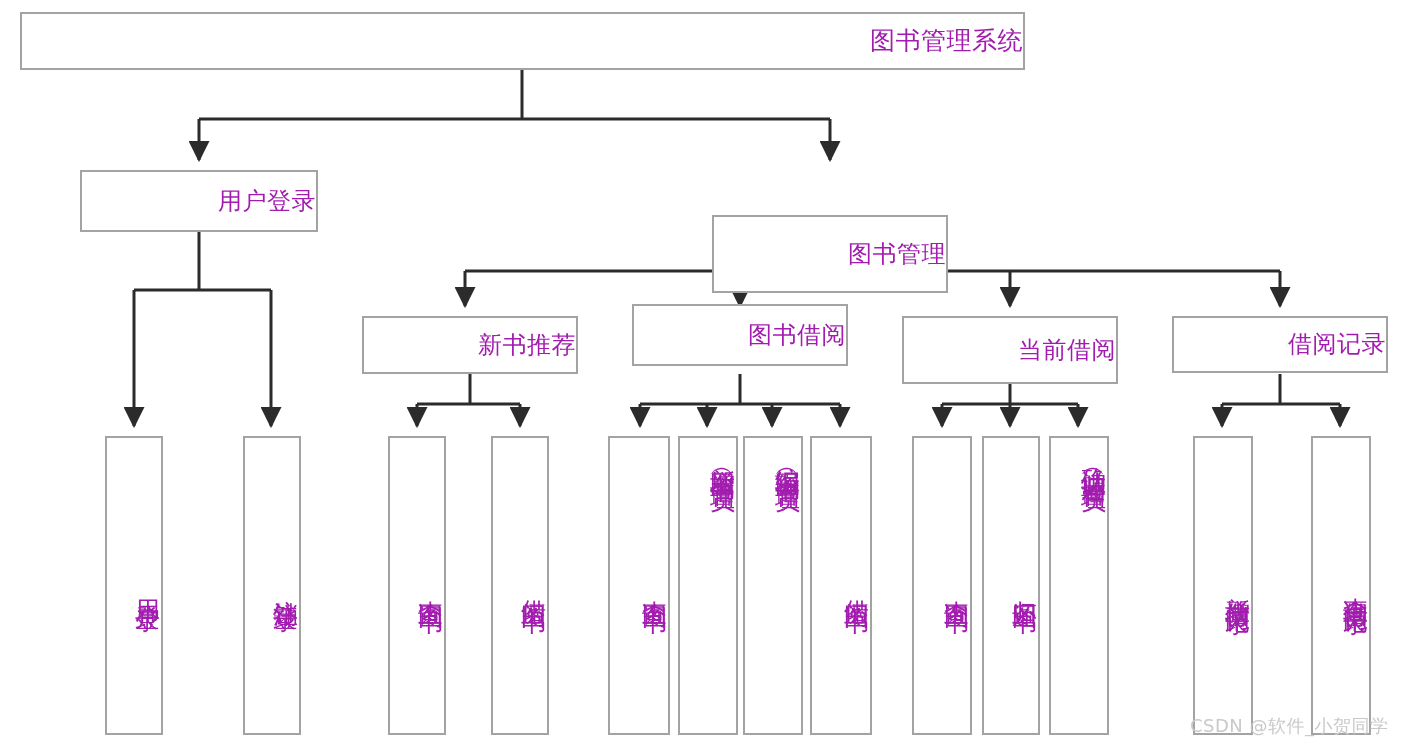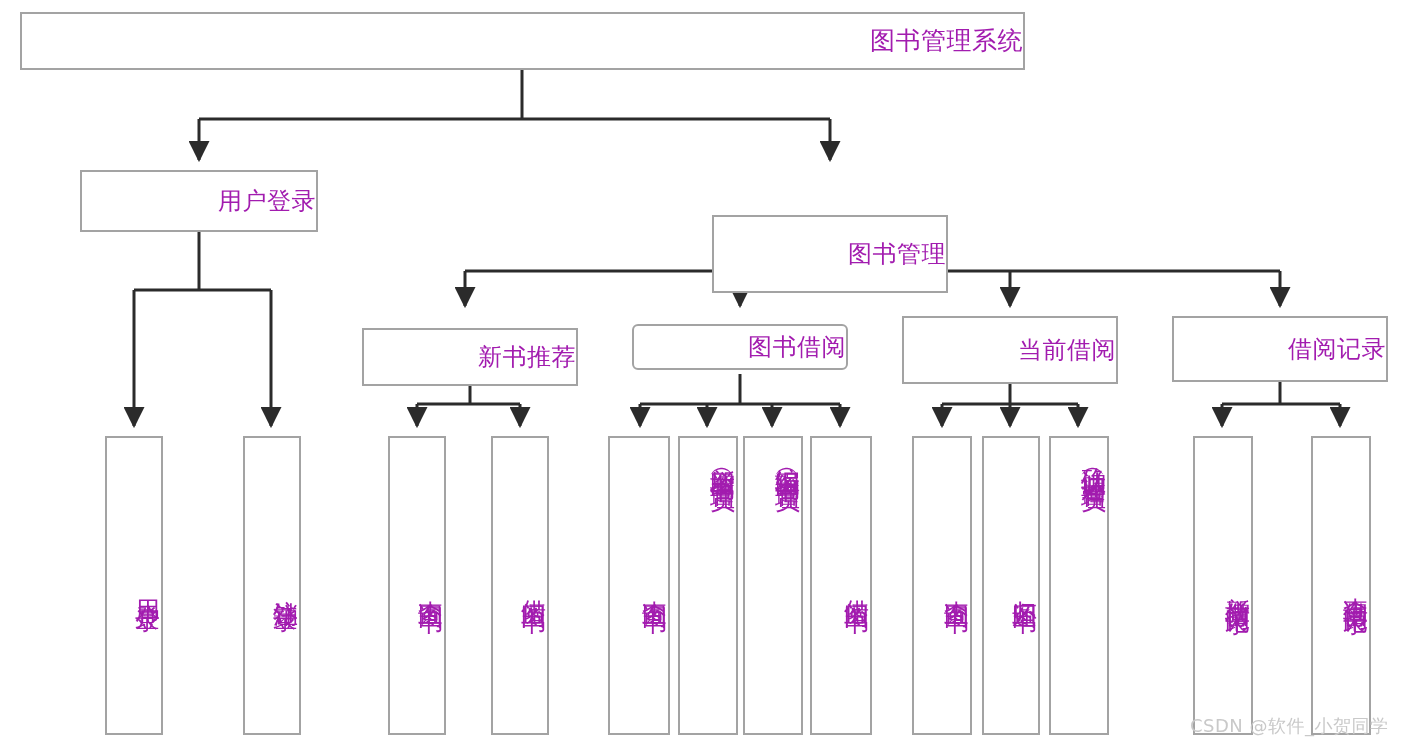--- a/index.html
+++ b/index.html
@@ -133,30 +133,30 @@
     <span class="node-label">图书管理系统</span>
   </div>
 
   <div class="node horizontal" style="left:80px; top:170px; width:238px; height:62px;">
     <span class="node-label">用户登录</span>
   </div>
   <div class="node horizontal" style="left:712px; top:170px; width:236px; height:78px;margin-top:45px;">
     <span class="node-label">图书管理</span>
   </div>
 
-  <div class="node horizontal" style="left:362px; top:316px; width:216px; height:58px;margin-top:12px;">
+  <div class="node horizontal" style="left:362px; top:316px; width:216px; height:58px;">
     <span class="node-label">新书推荐</span>
   </div>
-  <div class="node horizontal" style="left:632px; top:324px; width:216px; height:46px;border-radius:6px;">
+  <div class="node horizontal" style="left:632px; top:304px; width:216px; height:62px;">
     <span class="node-label">图书借阅</span>
   </div>
   <div class="node horizontal" style="left:902px; top:316px; width:216px; height:68px;">
     <span class="node-label">当前借阅</span>
   </div>
-  <div class="node horizontal" style="left:1172px; top:316px; width:216px; height:66px;padding-left:46px;">
+  <div class="node horizontal" style="left:1172px; top:316px; width:216px; height:57px;padding-left:46px;">
     <span class="node-label">借阅记录</span>
   </div>
 
   <div class="node leaf center-text" style="left:105px; top:436px; width:58px; height:299px;">
     <span class="node-label">用户登录</span>
   </div>
   <div class="node leaf center-text" style="left:243px; top:436px; width:58px; height:299px;">
     <span class="node-label">注销登录</span>
   </div>
 

